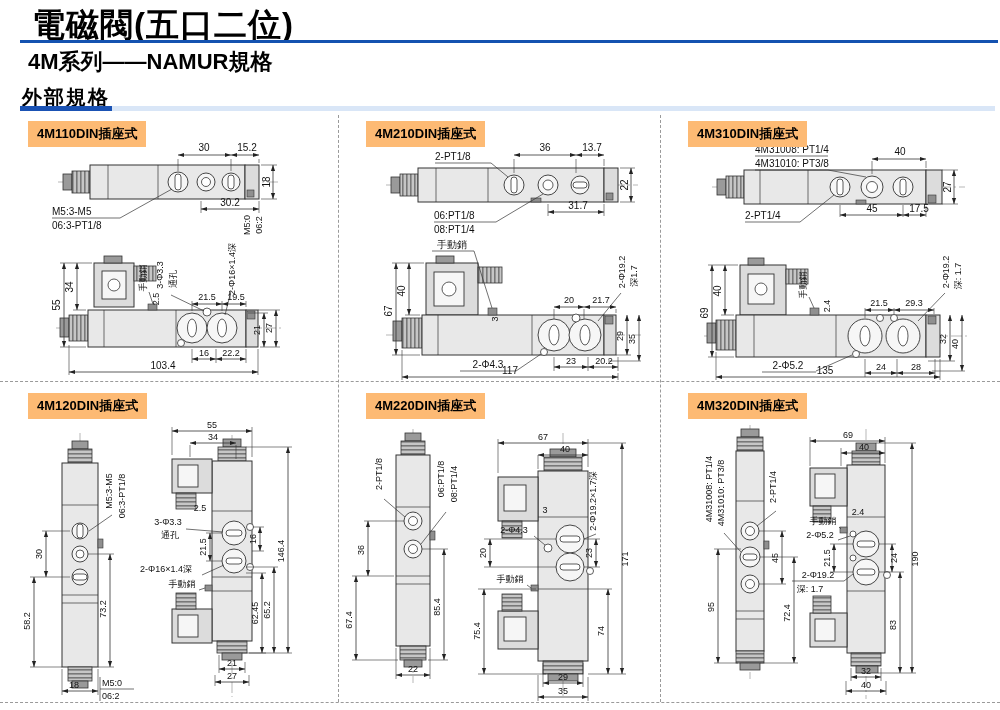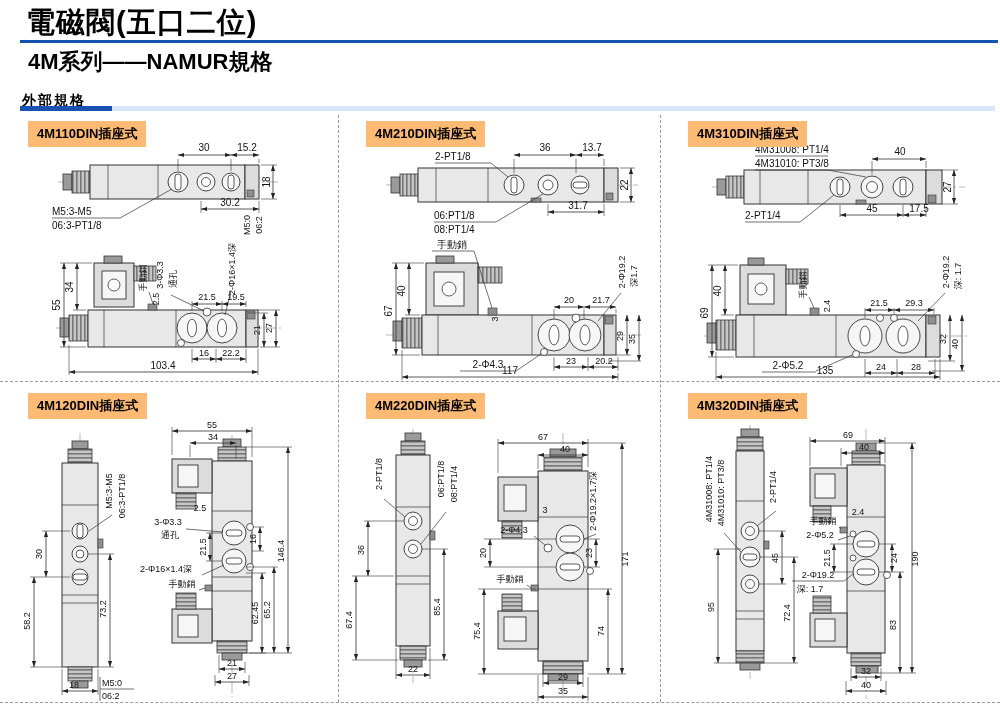--- a/index.html
+++ b/index.html
@@ -1,20 +1,20 @@
 <!DOCTYPE html>
 <html><head>
 <meta charset="utf-8">
 <style>
   html,body{margin:0;padding:0;background:#fff}
   body{width:1000px;height:710px;position:relative;overflow:hidden;font-family:"Liberation Sans",sans-serif;color:#000}
-  .title{position:absolute;left:26px;top:3px;font-size:29px;font-weight:bold;letter-spacing:1px}
+  .title{position:absolute;left:32px;top:3px;font-size:33px;font-weight:bold;letter-spacing:1px}
   .title-rule{position:absolute;left:20px;top:40px;width:978px;height:3px;background:#1452b0}
   .subtitle{position:absolute;left:28px;top:47px;font-size:22px;font-weight:bold}
-  .section{position:absolute;left:22px;top:92px;font-size:14px;font-weight:bold;letter-spacing:2px}
+  .section{position:absolute;left:22px;top:84px;font-size:20px;font-weight:bold;letter-spacing:2px}
   .section-bar{position:absolute;left:20px;top:106px;width:975px;height:5px;background:#d9e6f7}
   .section-bar-dark{position:absolute;left:0;top:0;width:92px;height:5px;background:#1a52b4}
   .cell{position:absolute}
   .c1{left:0;top:115px;width:338px;height:266px}
   .c2{left:338px;top:115px;width:322px;height:266px}
   .c3{left:660px;top:115px;width:340px;height:266px}
   .c4{left:0;top:381px;width:338px;height:322px}
   .c5{left:338px;top:381px;width:322px;height:322px}
   .c6{left:660px;top:381px;width:340px;height:322px}
   .vdiv{position:absolute;top:115px;height:587px;border-left:1px dashed #9a9a9a}

